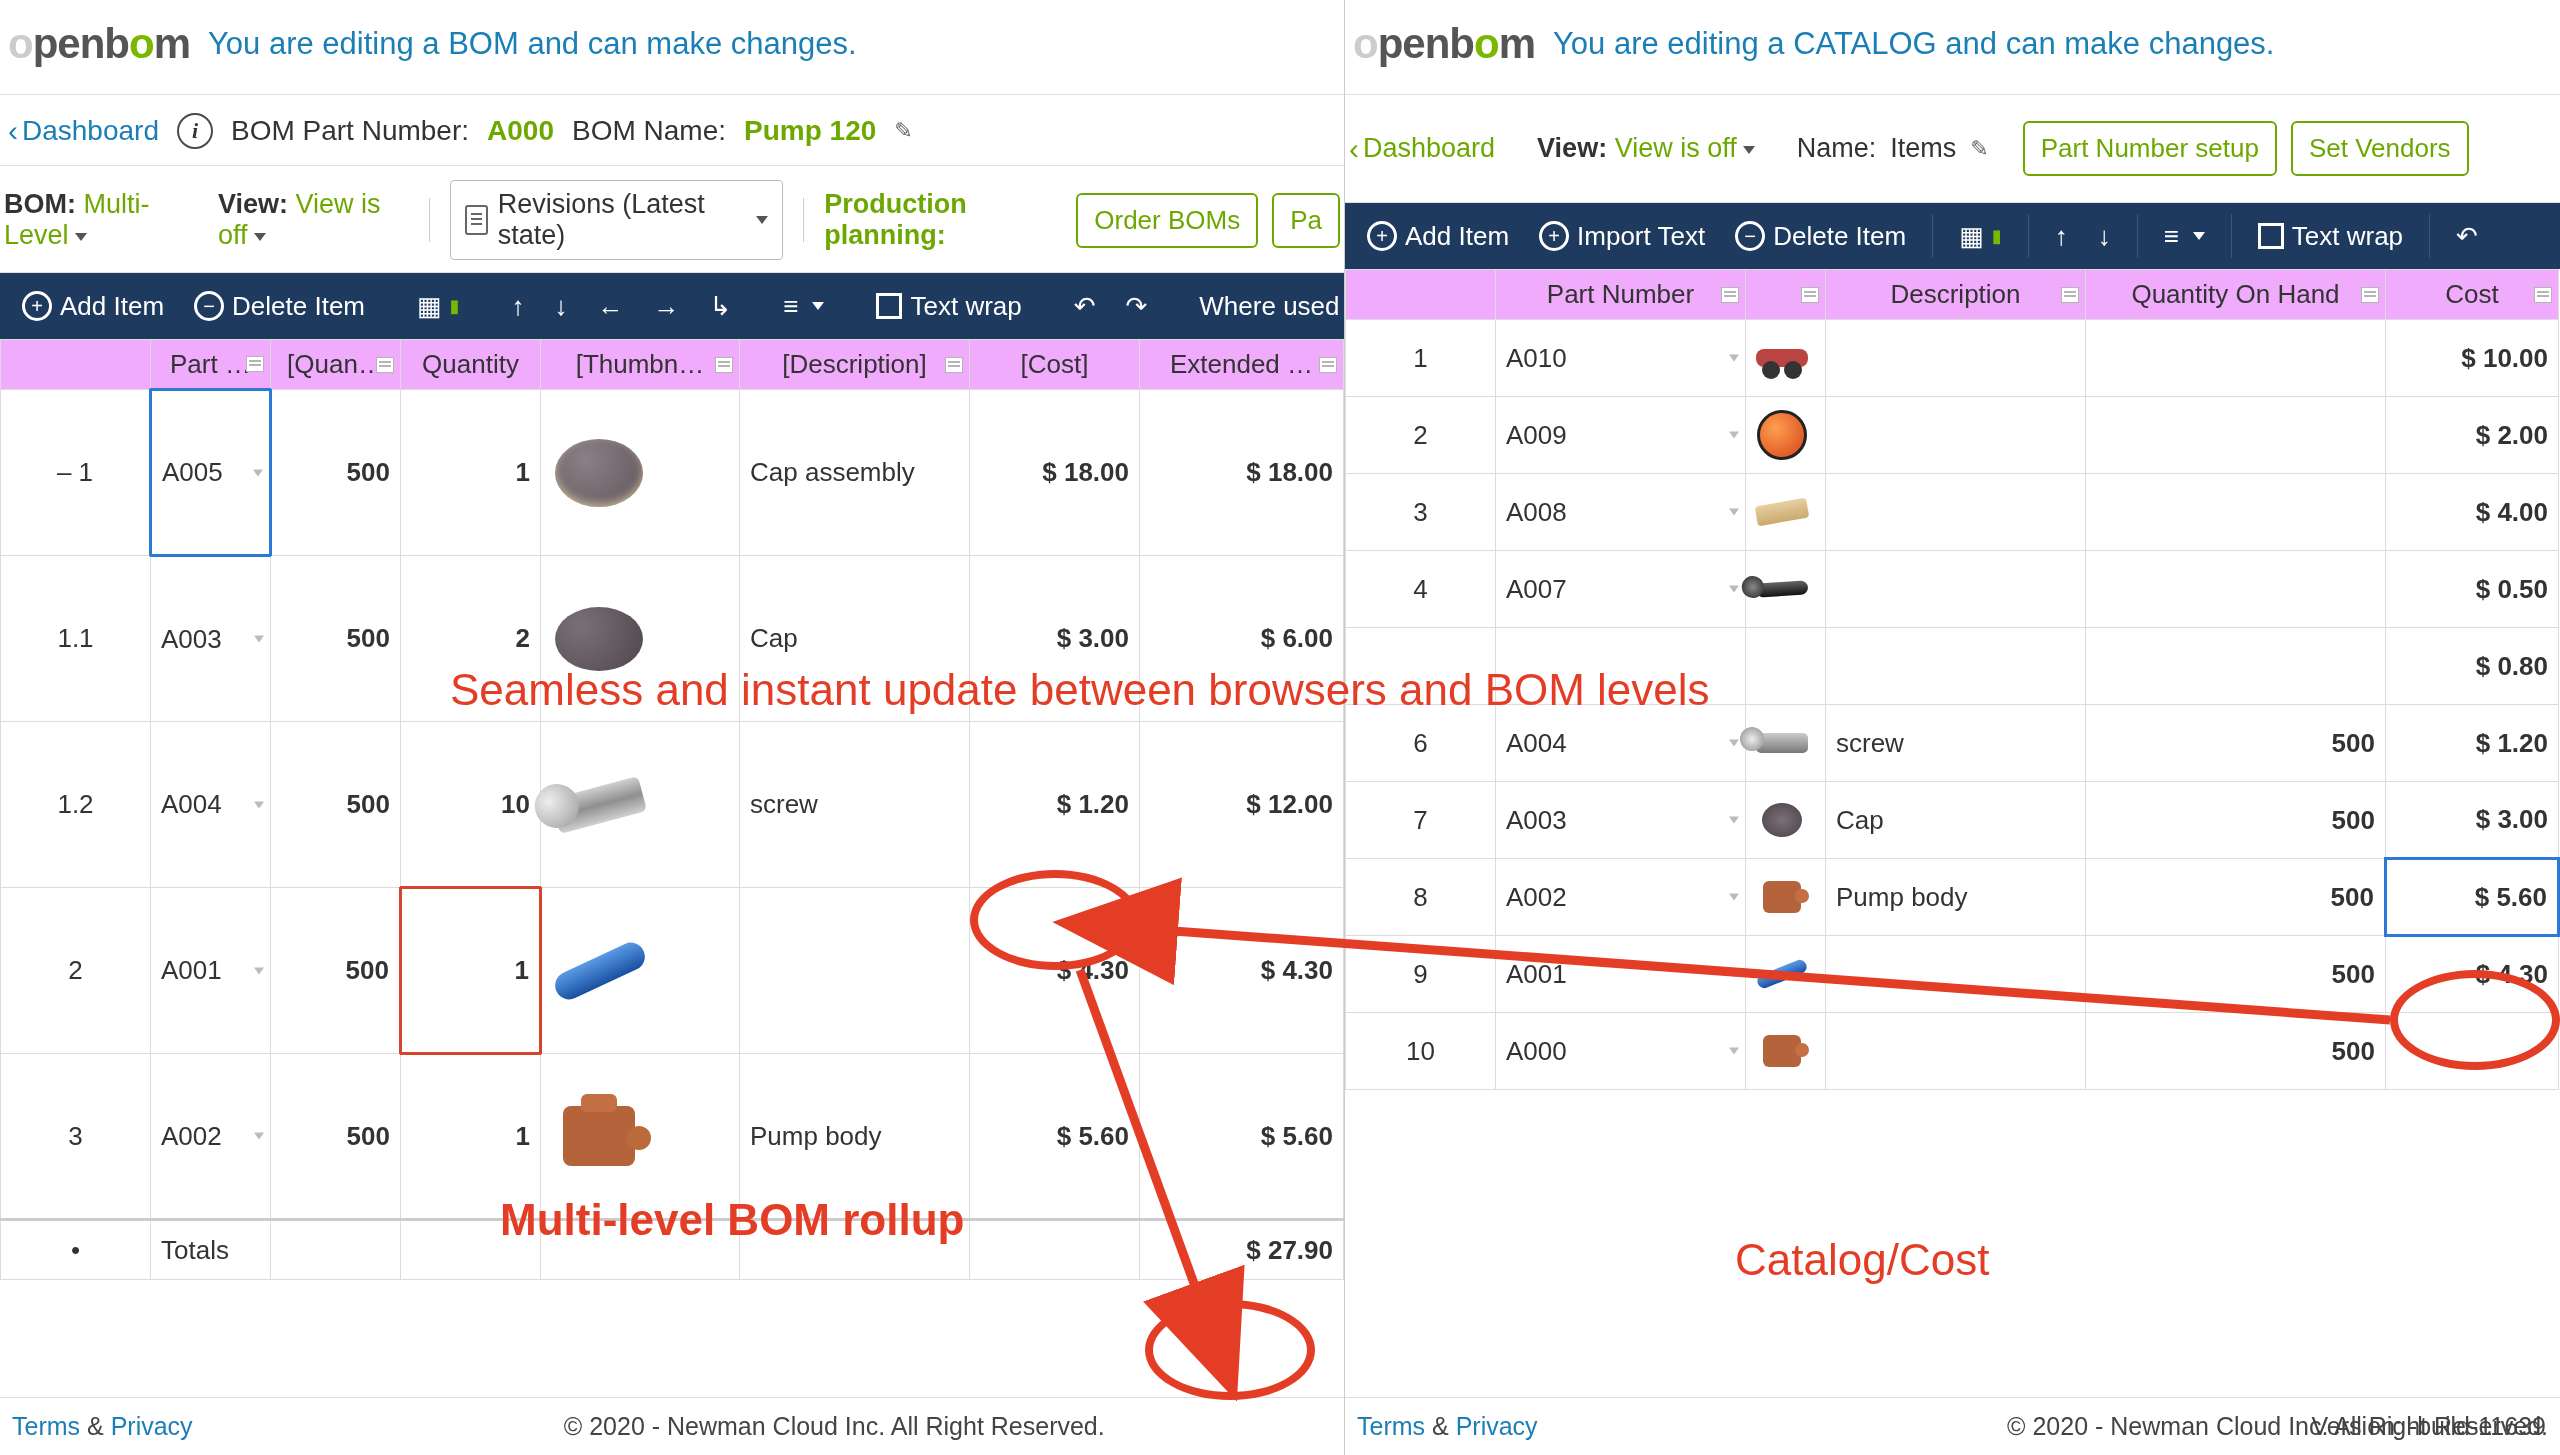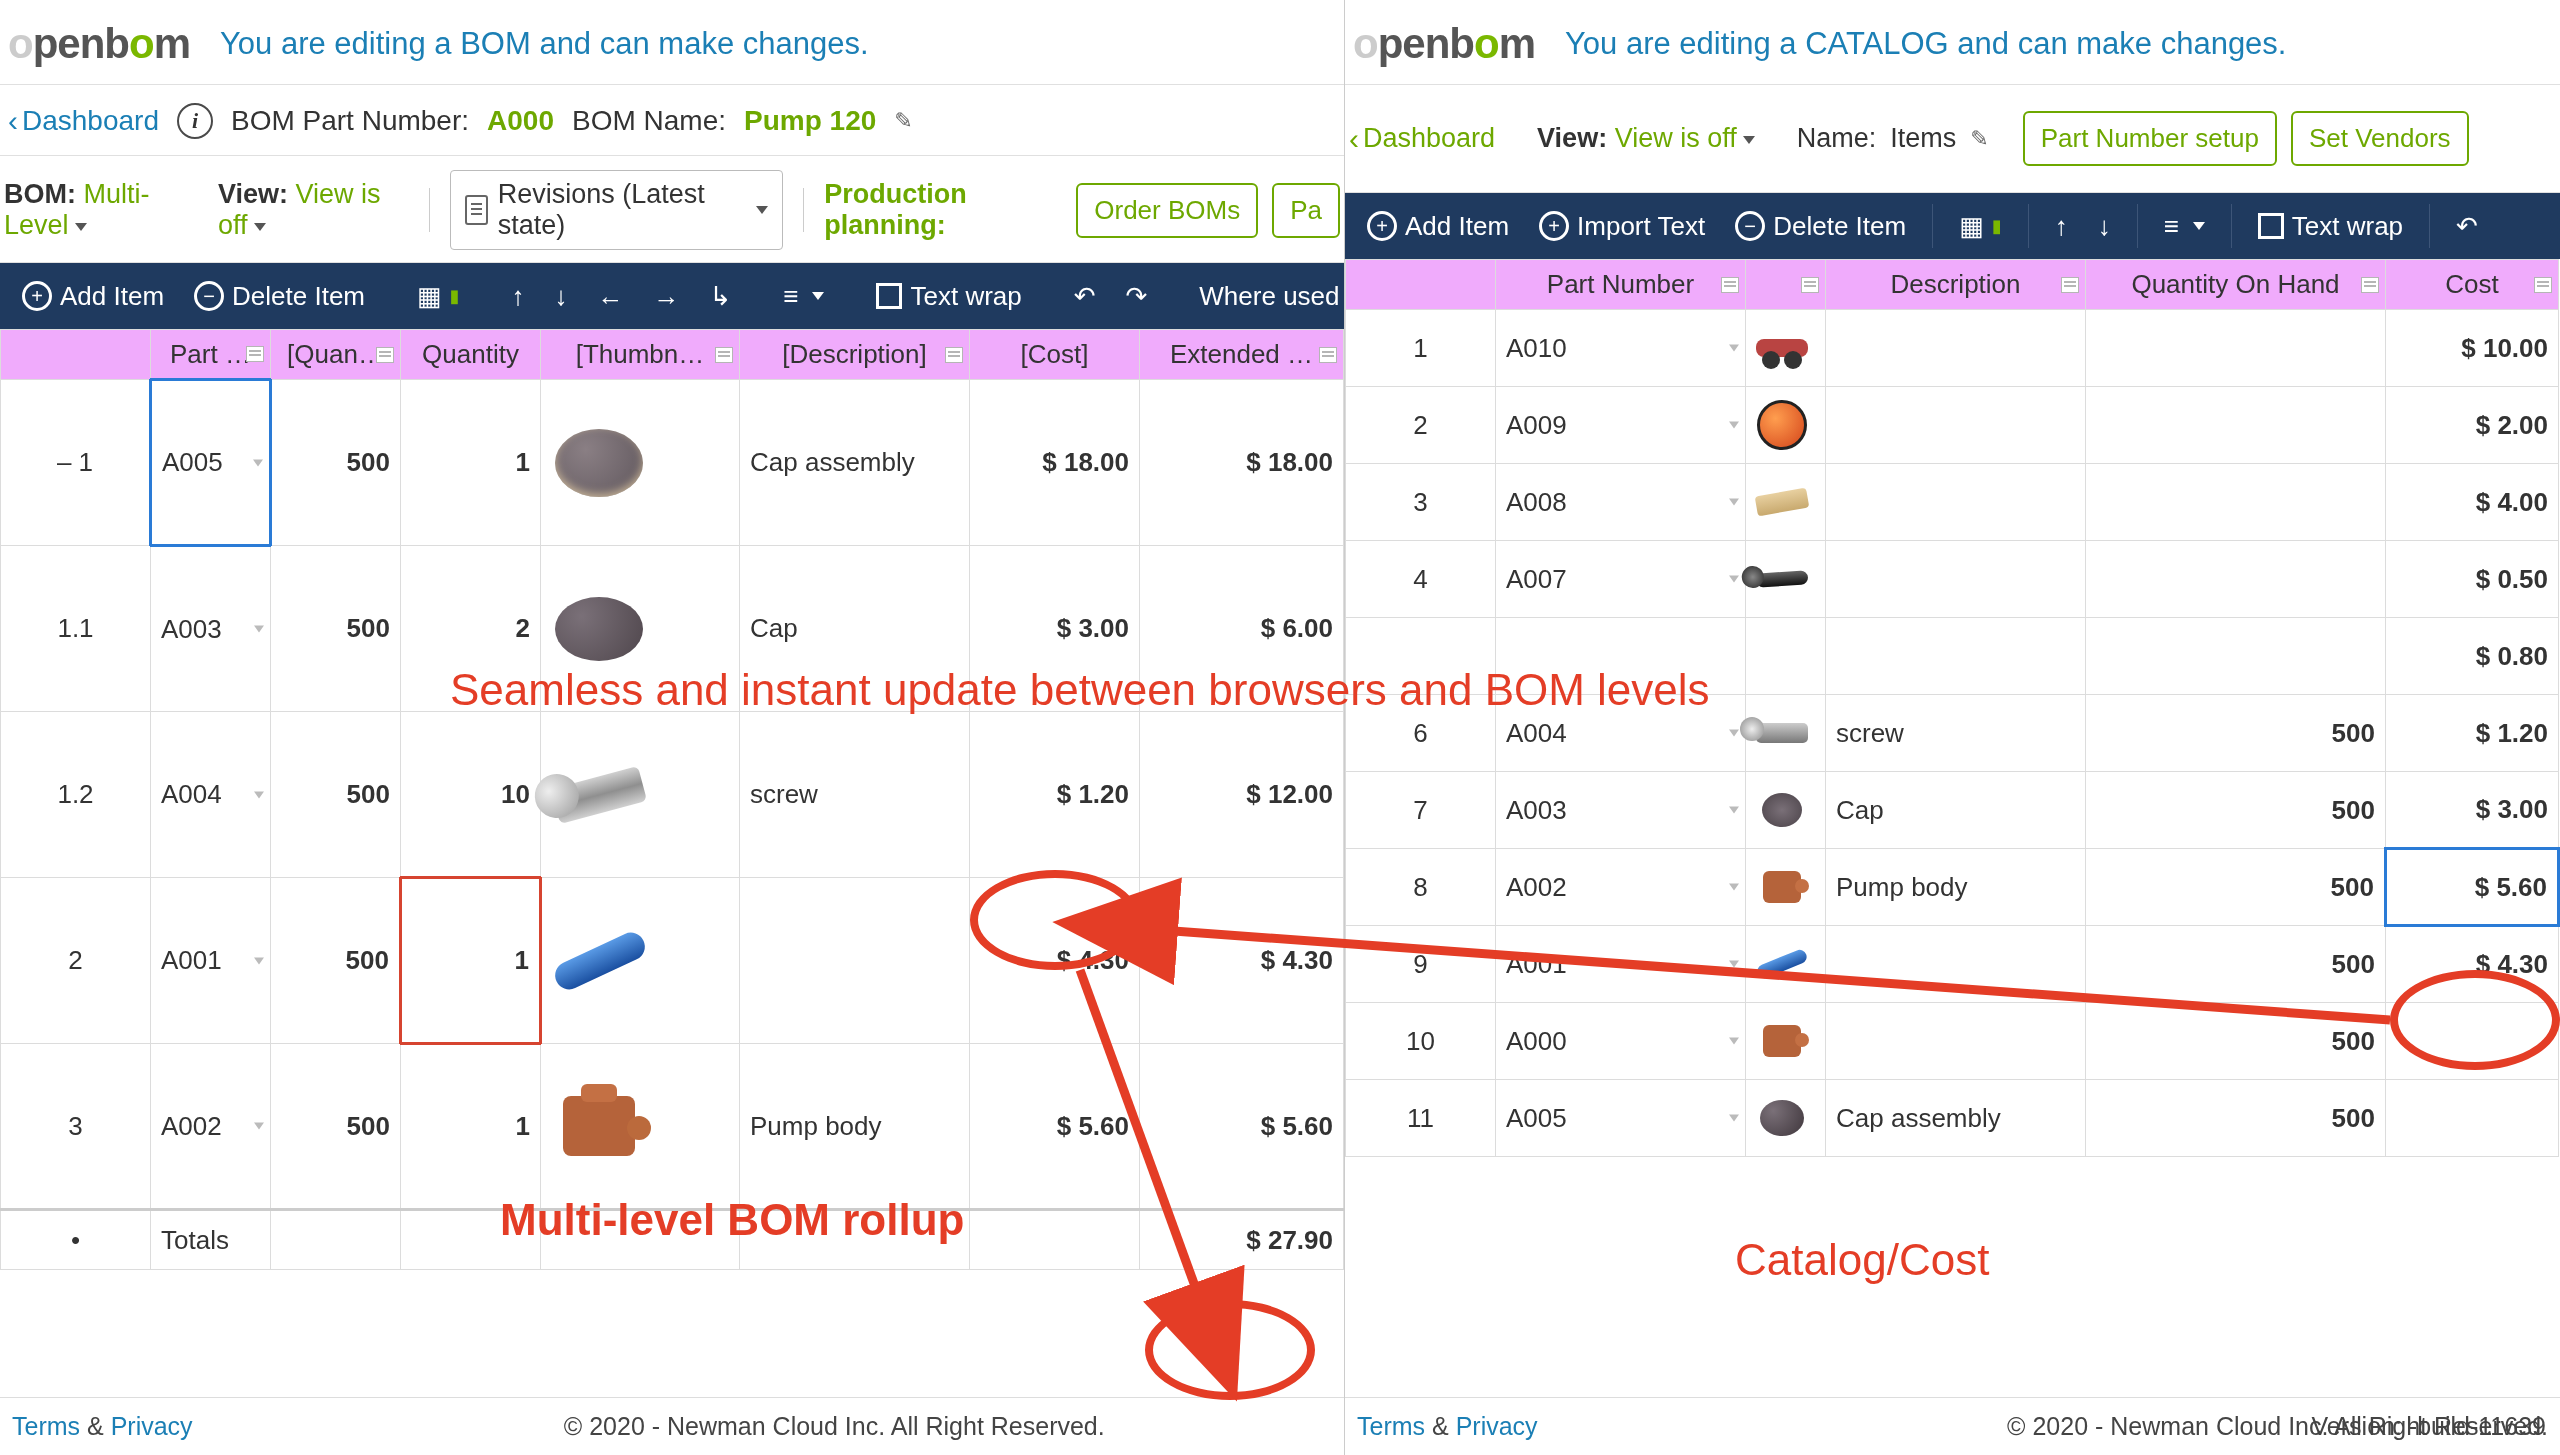--- a/index.html
+++ b/index.html
@@ -2,21 +2,21 @@
 <html><head>
 <meta charset="utf-8">
 <style>
 * { margin:0; padding:0; box-sizing:border-box; }
 body { font-family:-apple-system,Helvetica,Arial,sans-serif; font-size:26px; color:#333; background:#fff; width:2560px; height:1455px; overflow:hidden; position:relative; }
 .pane { position:absolute; top:0; height:1455px; background:#fff; }
 .left-pane { left:0; width:1345px; border-right:1px solid #ccc; }
 .right-pane { right:0; width:1215px; }
 
 
-.logo-row { padding:20px 8px 16px 8px; display:flex; align-items:center; gap:30px; border-bottom:1px solid #e0e0e0; }
+.logo-row { padding:20px 8px 26px 8px; display:flex; align-items:center; gap:18px; border-bottom:1px solid #e0e0e0; }
 .logo { font-size:42px; font-weight:700; letter-spacing:-1px; }
 .logo .o1 { color:#ccc; }
 .logo .p  { color:#555; }
 .logo .m  { color:#555; }
 .logo .accent { color:#7ab800; }
 .msg { color:#1b7fb5; font-size:31px; }
 
 
 .nav-row { padding:18px 8px 16px 8px; display:flex; align-items:center; gap:18px; border-bottom:1px solid #e0e0e0; color:#333; font-size:28px; }
 .back { color:#1b7fb5; display:flex; align-items:center; gap:4px; }
@@ -434,32 +434,20 @@
     <td>A000<span class="cell-dd"></span></td>
     <td>
             <div class="thumb" style="width:52px;height:44px;">
               <div class="minipump"></div>
             </div>
           </td>
     <td></td>
     <td class="num">500</td>
     <td class="num "></td>
         </tr>
-        <tr>
-          <td class="rownum">11</td>
-    <td>A005<span class="cell-dd"></span></td>
-    <td>
-            <div class="thumb" style="width:52px;height:44px;">
-              <div class="bigdisk"></div>
-            </div>
-          </td>
-    <td>Cap assembly</td>
-    <td class="num">500</td>
-    <td class="num "></td>
-        </tr>
       </tbody>
   </table>
 
   <div class="footer">
     <span><a>Terms</a> <span>&amp;</span> <a>Privacy</a></span>
     <span>© 2020 - Newman Cloud Inc. All Right Reserved.</span>
   </div>
 </div>
 
 <div style="position:absolute;bottom:14px;right:14px;font-size:25px;color:#444;">Version: -build-11639</div>

